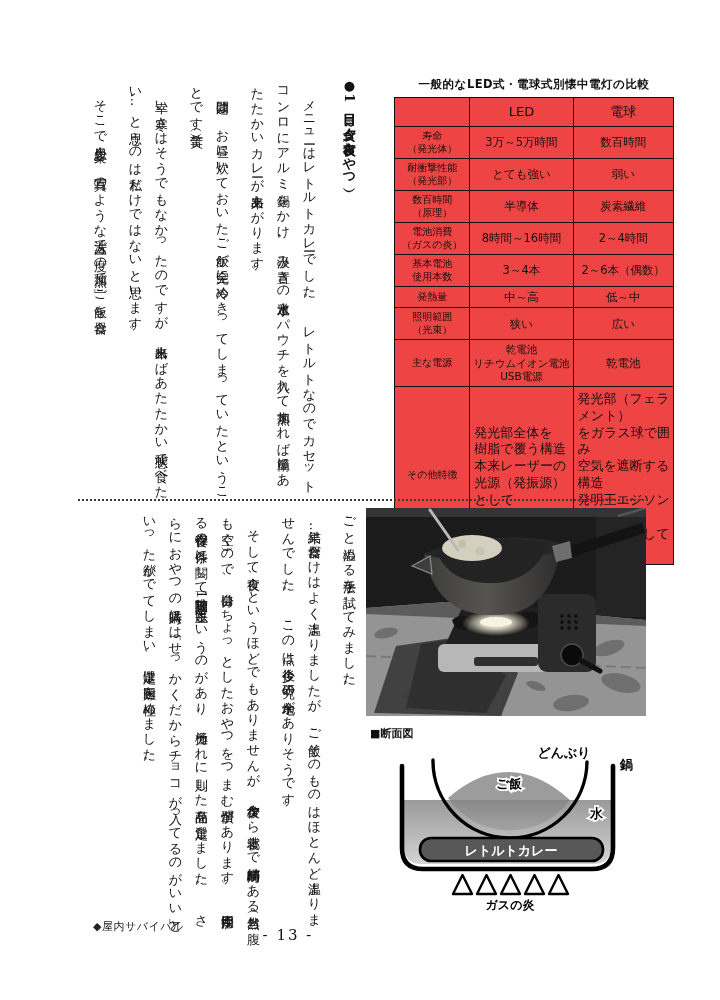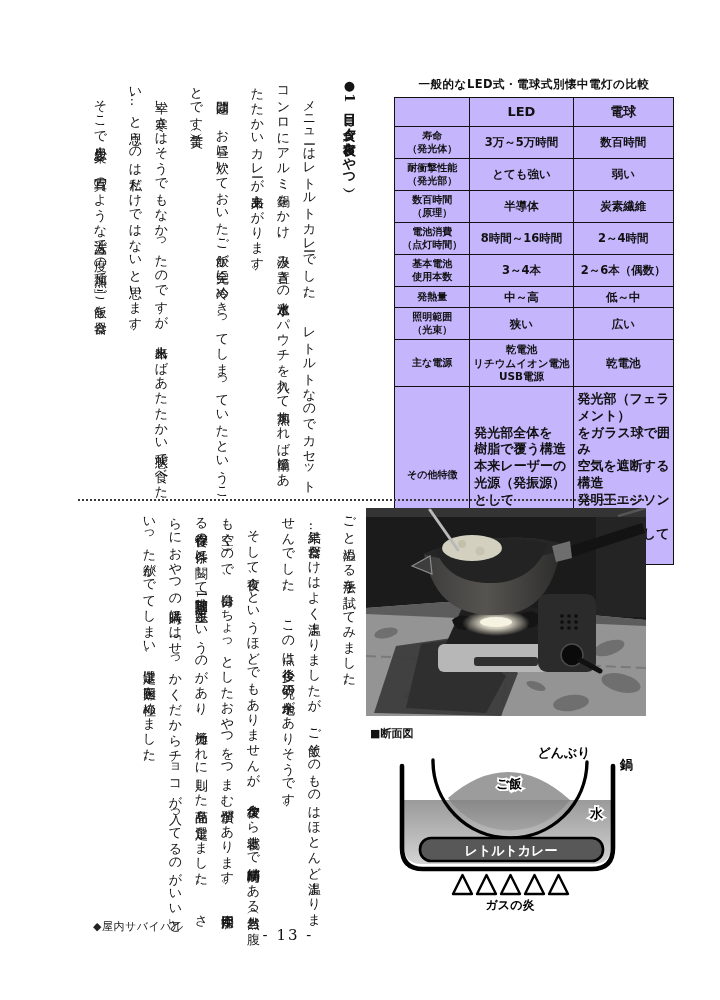--- a/index.html
+++ b/index.html
@@ -21,22 +21,22 @@
   .vtext p.heading { font-weight:bold; margin-left:14px; }
   .vtext-top    { left:78px;  top:78px;  width:284px; height:416px; }
   .vtext-bottom { left:78px;  top:508px; width:284px; height:424px; }
   
   .table-block { position:absolute; left:368px; top:77px; width:280px;
     font-family:"DejaVu Sans","Liberation Sans",sans-serif;margin-left:26px; }
   .table-title { font-size:11.5px; font-weight:bold; text-align:center;
     letter-spacing:0.5px; margin-bottom:5px; color:#111; }
   table.cmp { border-collapse:collapse; width:100%; table-layout:fixed; }
   table.cmp td, table.cmp th {
-    border:1.6px solid #111; background:#c4b5fd; color:#111;
-    font-weight:bold; text-align:center; vertical-align:middle;
+    border:1.6px solid #111; background:#ef4444; color:#111;
+    font-weight:normal; text-align:center; vertical-align:middle;
     padding:3px 1px; white-space:pre-line; line-height:1.25;
   }
   table.cmp th { font-size:13px; height:29px; }
   td.lbl { font-size:10px; }
   td.val { font-size:11.5px; }
   td.val-sm { font-size:10.5px; }
   tr.features td.val, tr.features td.val-sm {
     font-size:13px; text-align:left; padding:4px 2px 4px 4px; line-height:1.3;
   }
   .table-footnote { font-size:10.5px; font-weight:bold; margin-top:4px;
@@ -101,21 +101,21 @@
         <td class="val">弱い</td>
       </tr>
       <tr>
         <td class="lbl">数百時間
 （原理）</td>
         <td class="val">半導体</td>
         <td class="val">炭素繊維</td>
       </tr>
       <tr>
         <td class="lbl">電池消費
-（点灯時間）</td>
+（ガスの炎）</td>
         <td class="val">8時間～16時間</td>
         <td class="val">2～4時間</td>
       </tr>
       <tr>
         <td class="lbl">基本電池
 使用本数</td>
         <td class="val">3～4本</td>
         <td class="val">2～6本（偶数）</td>
       </tr>
       <tr>

